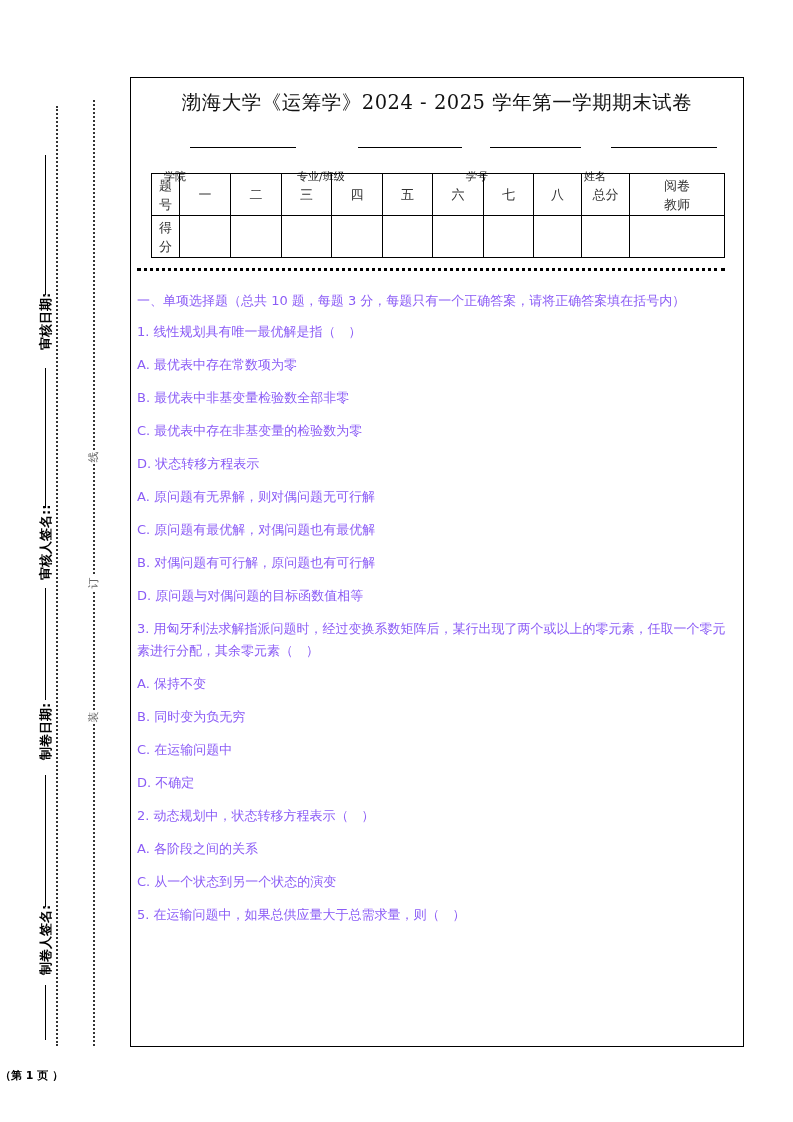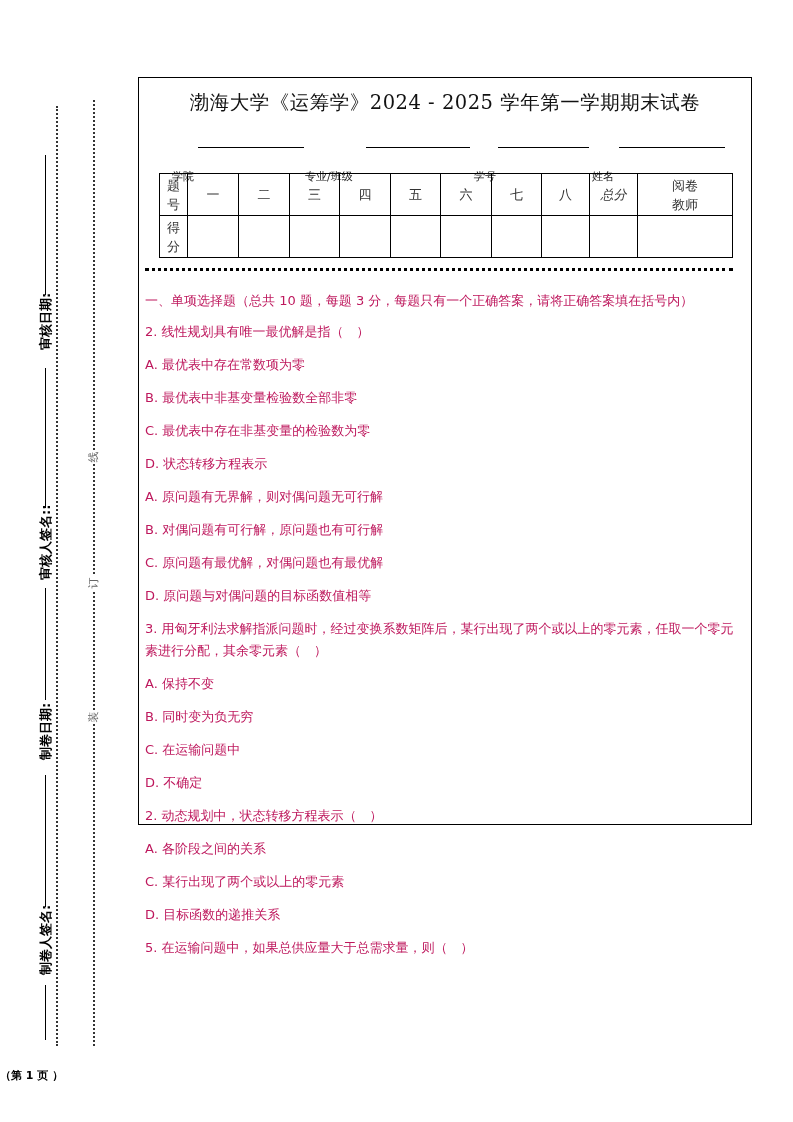--- a/index.html
+++ b/index.html
@@ -11,21 +11,21 @@
     .bind-dots { position: absolute; top: 0; width: 0; border-left: 2px dotted #333; }
     .bind-label { position: absolute; left: 26px; width: 40px; height: 20px;
                   transform-origin: center center; transform: rotate(-90deg);
                   font-family: "DejaVu Sans", sans-serif; font-weight: bold; font-size: 13px;
                   white-space: nowrap; text-align: center; line-height: 20px; color: #000; }
     .cut-char { position: absolute; left: 87px; width: 14px; height: 14px; background: #fff;
                 font-family: "DejaVu Sans", sans-serif; font-size: 11px; color: #666;
                 transform: rotate(-90deg); text-align: center; line-height: 14px; }
 
     
-    .frame { position: absolute; left: 138px; top: 77px; width: 614px; height: 748px;
+    .frame { position: absolute; left: 130px; top: 77px; width: 614px; height: 970px;
              border: 1.3px solid #000; box-sizing: border-box; padding-left: 32px; }
 
     .title { position: absolute; left: 0; right: 0; top: 11px; text-align: center;
              font-size: 19.5px; letter-spacing: 0.5px; color: #111; }
 
     .info-row { position: absolute; top: 54px; left: 32px; height: 18px;
                 font-size: 11px; color: #222; }
     .info-label { position: absolute; top: 0; white-space: nowrap; margin-top: 37px; }
     .info-line { position: absolute; top: 15px; height: 0; border-bottom: 1px solid #000; }
 
@@ -35,21 +35,21 @@
                      padding: 0; }
     table.score tr.r1 td { height: 41px; }
     table.score tr.r2 td { height: 41px; }
     .stack { display: block; line-height: 19px; }
 
     .dot-rule { position: absolute; left: 6px; top: 190px; width: 588px; height: 0;
                 border-top: 3px dotted #000; }
 
     .body-text { position: absolute; left: 6px; top: 212px; width: 600px;
                  font-family: "DejaVu Sans", "Liberation Sans", sans-serif; font-size: 13px;
-                 color: #be185d; }
+                 color: #8b5cf6; }
     .section-head { line-height: 22px; margin-bottom: 9px; }
     .q-line { line-height: 22px; margin-bottom: 11px; white-space: nowrap; }
     .q-line.wrap { white-space: normal; }
 
     
     .page-footer { position: absolute; left: 0; right: 0; top: 1068px; 
                    font-family: "DejaVu Sans", sans-serif; font-weight: bold; font-size: 11px;
                    color: #000; }
   </style>
 </head>
@@ -102,21 +102,21 @@
         <span class="stack">号</span>
       </td>
       <td style="width:50px;">一</td>
       <td style="width:50px;">二</td>
       <td style="width:49px;">三</td>
       <td style="width:50px;">四</td>
       <td style="width:49px;">五</td>
       <td style="width:50px;">六</td>
       <td style="width:49px;">七</td>
       <td style="width:47px;">八</td>
-      <td style="width:47px;font-style:italic;">总分</td>
+      <td style="width:47px;">总分</td>
       <td style="width:94px;">
         <span class="stack">阅卷</span>
         <span class="stack">教师</span>
       </td>
     </tr>
     <tr class="r2">
       <td>
         <span class="stack">得</span>
         <span class="stack">分</span>
       </td>
@@ -132,39 +132,38 @@
       <td></td>
     </tr>
   </tbody>
     </table>
 
   <div class="dot-rule"></div>
 
   <div class="body-text">
     <div class="section-head">一、单项选择题（总共 10 题，每题 3 分，每题只有一个正确答案，请将正确答案填在括号内）</div>
 
-    <div class="q-line">2. 线性规划具有唯一最优解是指（　）</div>
+    <div class="q-line">1. 线性规划具有唯一最优解是指（　）</div>
     <div class="q-line">A. 最优表中存在常数项为零</div>
     <div class="q-line">B. 最优表中非基变量检验数全部非零</div>
     <div class="q-line">C. 最优表中存在非基变量的检验数为零</div>
     <div class="q-line">D. 状态转移方程表示</div>
 
     <div class="q-line">A. 原问题有无界解，则对偶问题无可行解</div>
+    <div class="q-line">C. 原问题有最优解，对偶问题也有最优解</div>
     <div class="q-line">B. 对偶问题有可行解，原问题也有可行解</div>
-    <div class="q-line">C. 原问题有最优解，对偶问题也有最优解</div>
     <div class="q-line">D. 原问题与对偶问题的目标函数值相等</div>
 
     <div class="q-line wrap">3. 用匈牙利法求解指派问题时，经过变换系数矩阵后，某行出现了两个或以上的零元素，任取一个零元素进行分配，其余零元素（　）</div>
     <div class="q-line">A. 保持不变</div>
     <div class="q-line">B. 同时变为负无穷</div>
     <div class="q-line">C. 在运输问题中</div>
     <div class="q-line">D. 不确定</div>
 
     <div class="q-line">2. 动态规划中，状态转移方程表示（　）</div>
     <div class="q-line">A. 各阶段之间的关系</div>
-    <div class="q-line">C. 某行出现了两个或以上的零元素</div>
-    <div class="q-line">D. 目标函数的递推关系</div>
+    <div class="q-line">C. 从一个状态到另一个状态的演变</div>
 
     <div class="q-line">5. 在运输问题中，如果总供应量大于总需求量，则（　）</div>
   </div>
 </div>
 
 <div class="page-footer">（第 1 页 ）</div>
 
 </body></html>

